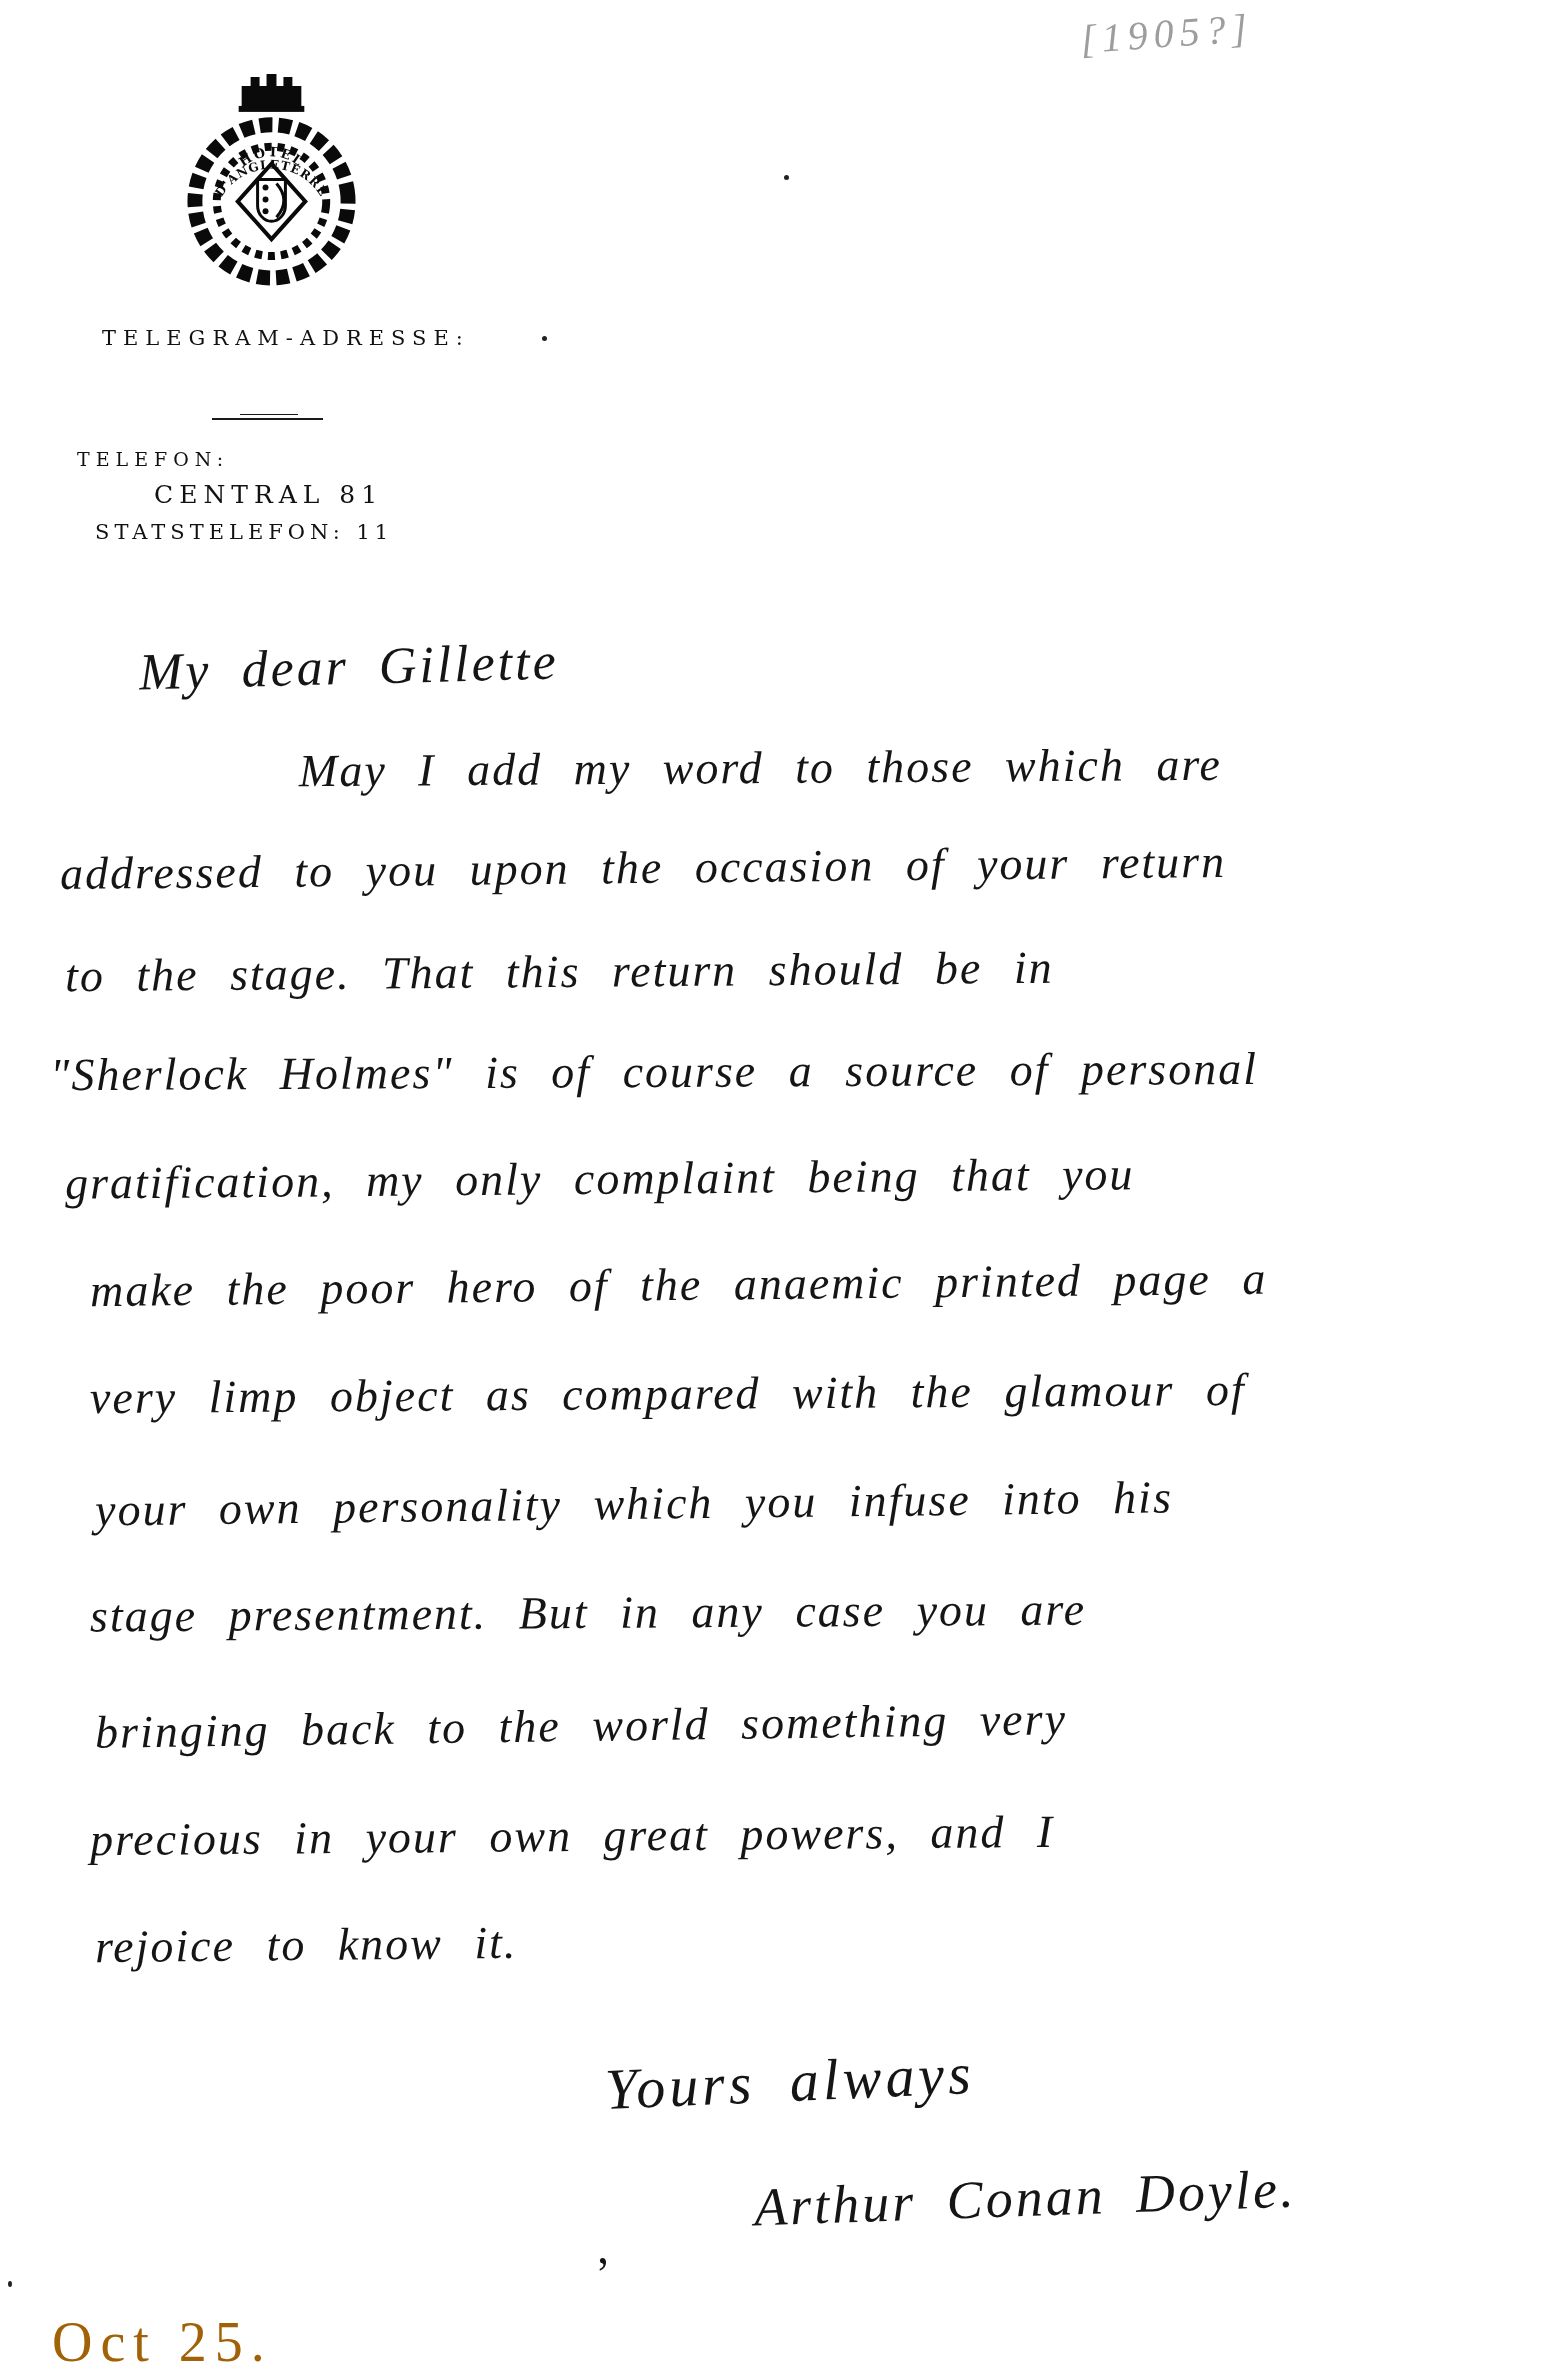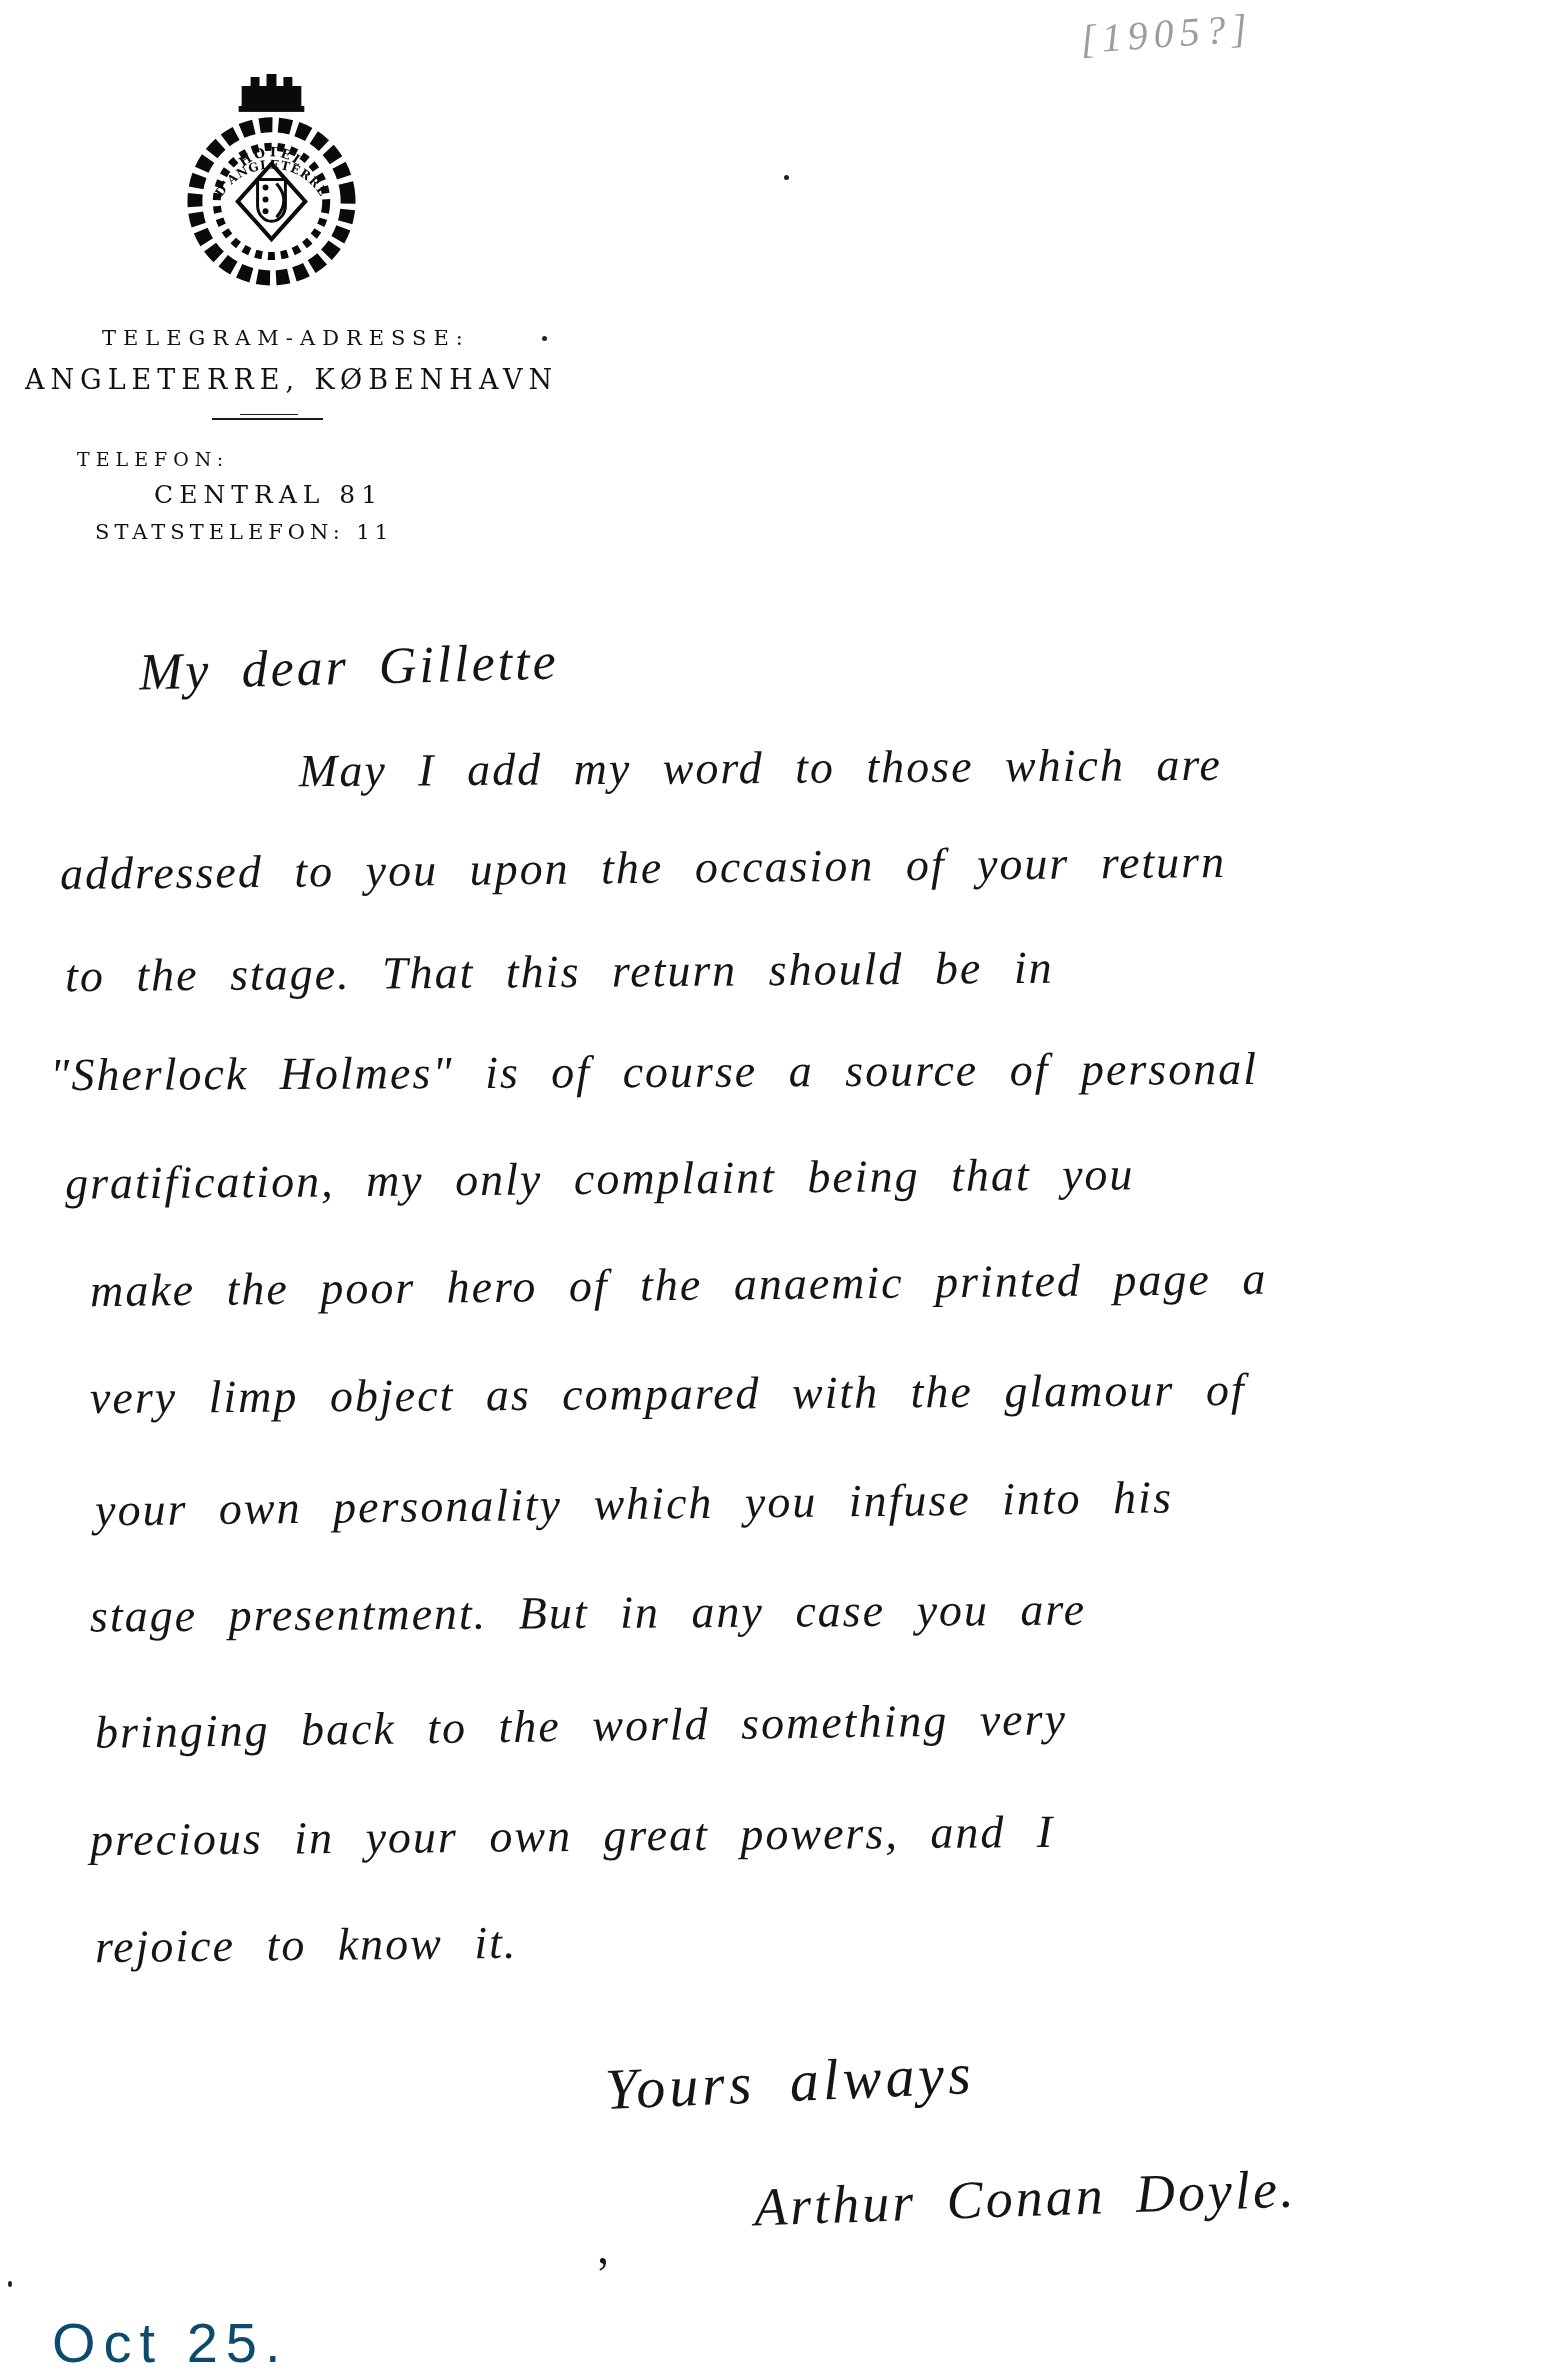--- a/index.html
+++ b/index.html
@@ -61,22 +61,22 @@
   .l7 {left:95px; top:1477px;transform:rotate(-0.7deg);}
   .l8 {left:90px; top:1586px;transform:rotate(-0.4deg);}
   .l9 {left:95px; top:1699px;transform:rotate(-0.8deg);}
   .l10{left:90px; top:1809px;transform:rotate(-0.5deg);}
   .l11{left:95px; top:1918px;transform:rotate(-0.6deg);}
   .closing{left:605px;top:2048px;font-size:58px;transform:rotate(-2.5deg);letter-spacing:4px;word-spacing:16px;}
   .signature{left:754px;top:2167px;font-size:54px;transform:rotate(-2deg);letter-spacing:3px;word-spacing:14px;}
   .sig-flourish{left:595px;top:2219px;font-size:48px;transform:rotate(-8deg);}
   .date-note{
     position:absolute;left:52px;top:2310px;
-    font-family:Liberation Sans, sans-serif;font-style:normal;font-weight:500;
-    font-size:56px;color:#0c4a6e;letter-spacing:8px;white-space:nowrap;
+    font-family:Liberation Serif, serif;font-style:normal;font-weight:500;
+    font-size:56px;color:#a16207;letter-spacing:8px;white-space:nowrap;
   }
   
   .speck{position:absolute;background:#222;border-radius:50%;}
   .sp1{left:784px;top:175px;width:5px;height:5px;}
   .sp2{left:542px;top:336px;width:5px;height:5px;}
   .sp3{left:8px;top:2281px;width:4px;height:6px;}
 </style>
 </head>
 <body>
 
@@ -107,21 +107,20 @@
       <circle cx="84" cy="116" r="3" fill="#0a0a0a"></circle>
       <circle cx="84" cy="128" r="3" fill="#0a0a0a"></circle>
       <circle cx="84" cy="140" r="3" fill="#0a0a0a"></circle>
       <path d="M95,112 q15,17 0,34" fill="none" stroke="#0a0a0a" stroke-width="3"></path>
     </g>
   </svg>
 
   <div class="annotation">[1905?]</div>
 
   <div class="printed telegram-label">TELEGRAM-ADRESSE:</div>
-  <div class="printed telegram-address">ANGLETERRE, KØBENHAVN</div>
   <div class="lh-divider"></div>
   <div class="printed telefon-label">TELEFON:</div>
   <div class="printed telefon-value">CENTRAL 81</div>
   <div class="printed statstelefon">STATSTELEFON: 11</div>
 
   <div class="hand salutation">My dear Gillette</div>
 
   <div class="hand bodyline l0">May I add my word to those which are</div>
   <div class="hand bodyline l1">addressed to you upon the occasion of your return</div>
   <div class="hand bodyline l2">to the stage. That this return should be in</div>

